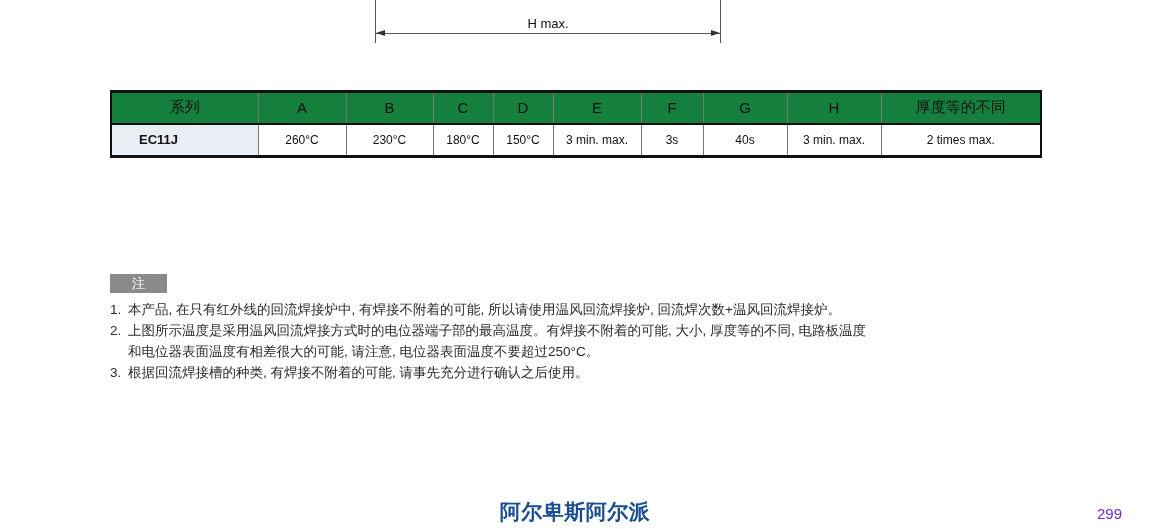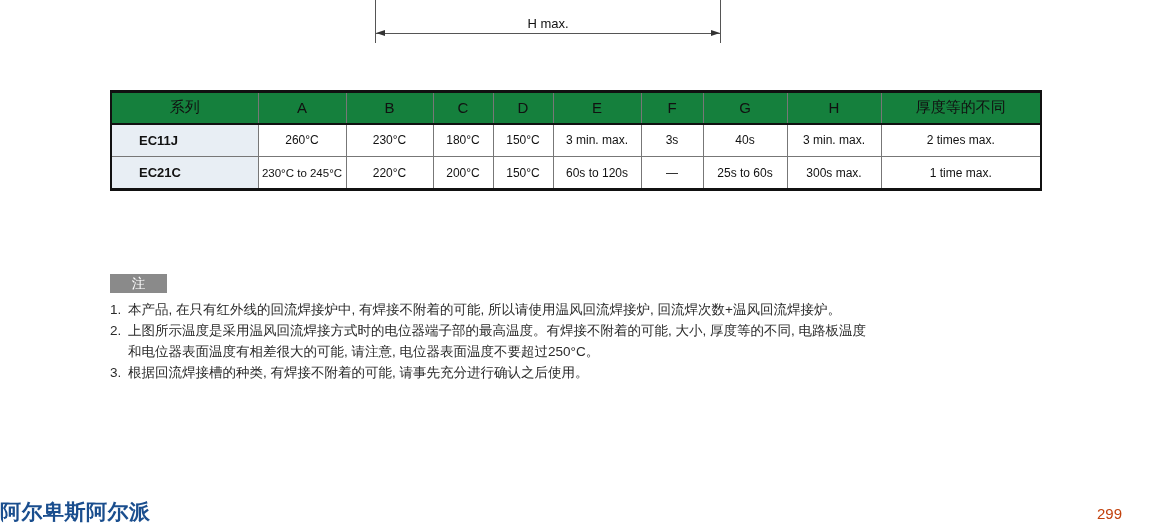--- a/index.html
+++ b/index.html
@@ -53,25 +53,25 @@
     width:57px; height:19px; background:#8a8a8a; color:#ffffff;
     font-size:13.5px; text-align:center; line-height:19px;
   }
   .note-list { margin-top:6px; }
   .note-item { display:flex; line-height:21px; font-size:13.5px; color:#2a2a2a; }
   .note-num  { width:18px; flex:0 0 18px; }
   .note-text { width:742px; }
 
   
   .footer-brand {
-    position:absolute; left:0; top:498px; width:1150px; 
+    position:absolute; left:0; top:498px; width:1150px; text-align:center;
     font-size:21px; font-weight:bold; color:#1a4e8e; letter-spacing:0.5px;
   }
   .page-number {
-    position:absolute; right:28px; top:505px; font-size:15px; color:#c2410c;
+    position:absolute; right:28px; top:505px; font-size:15px; color:#6d28d9;
   }
 </style>
 </head>
 <body>
 
 <div class="page">
 
   <div class="ext-line left"></div>
   <div class="ext-line right"></div>
   <div class="dim-line"></div>
@@ -111,32 +111,20 @@
           <td>260°C</td>
           <td>230°C</td>
           <td>180°C</td>
           <td>150°C</td>
           <td>3 min. max.</td>
           <td>3s</td>
           <td>40s</td>
           <td>3 min. max.</td>
           <td>2 times max.</td>
         </tr>
-        <tr>
-          <td class="series">EC21C</td>
-          <td class="small">230°C to 245°C</td>
-          <td>220°C</td>
-          <td>200°C</td>
-          <td>150°C</td>
-          <td>60s to 120s</td>
-          <td>—</td>
-          <td>25s to 60s</td>
-          <td>300s max.</td>
-          <td>1 time max.</td>
-        </tr>
       </tbody>
     </table>
   </div>
 
   <div class="notes">
     <div class="note-badge">注</div>
     <div class="note-list">
       <div class="note-item">
         <span class="note-num">1.</span>
         <span class="note-text">本产品, 在只有红外线的回流焊接炉中, 有焊接不附着的可能, 所以请使用温风回流焊接炉, 回流焊次数+温风回流焊接炉。</span>

